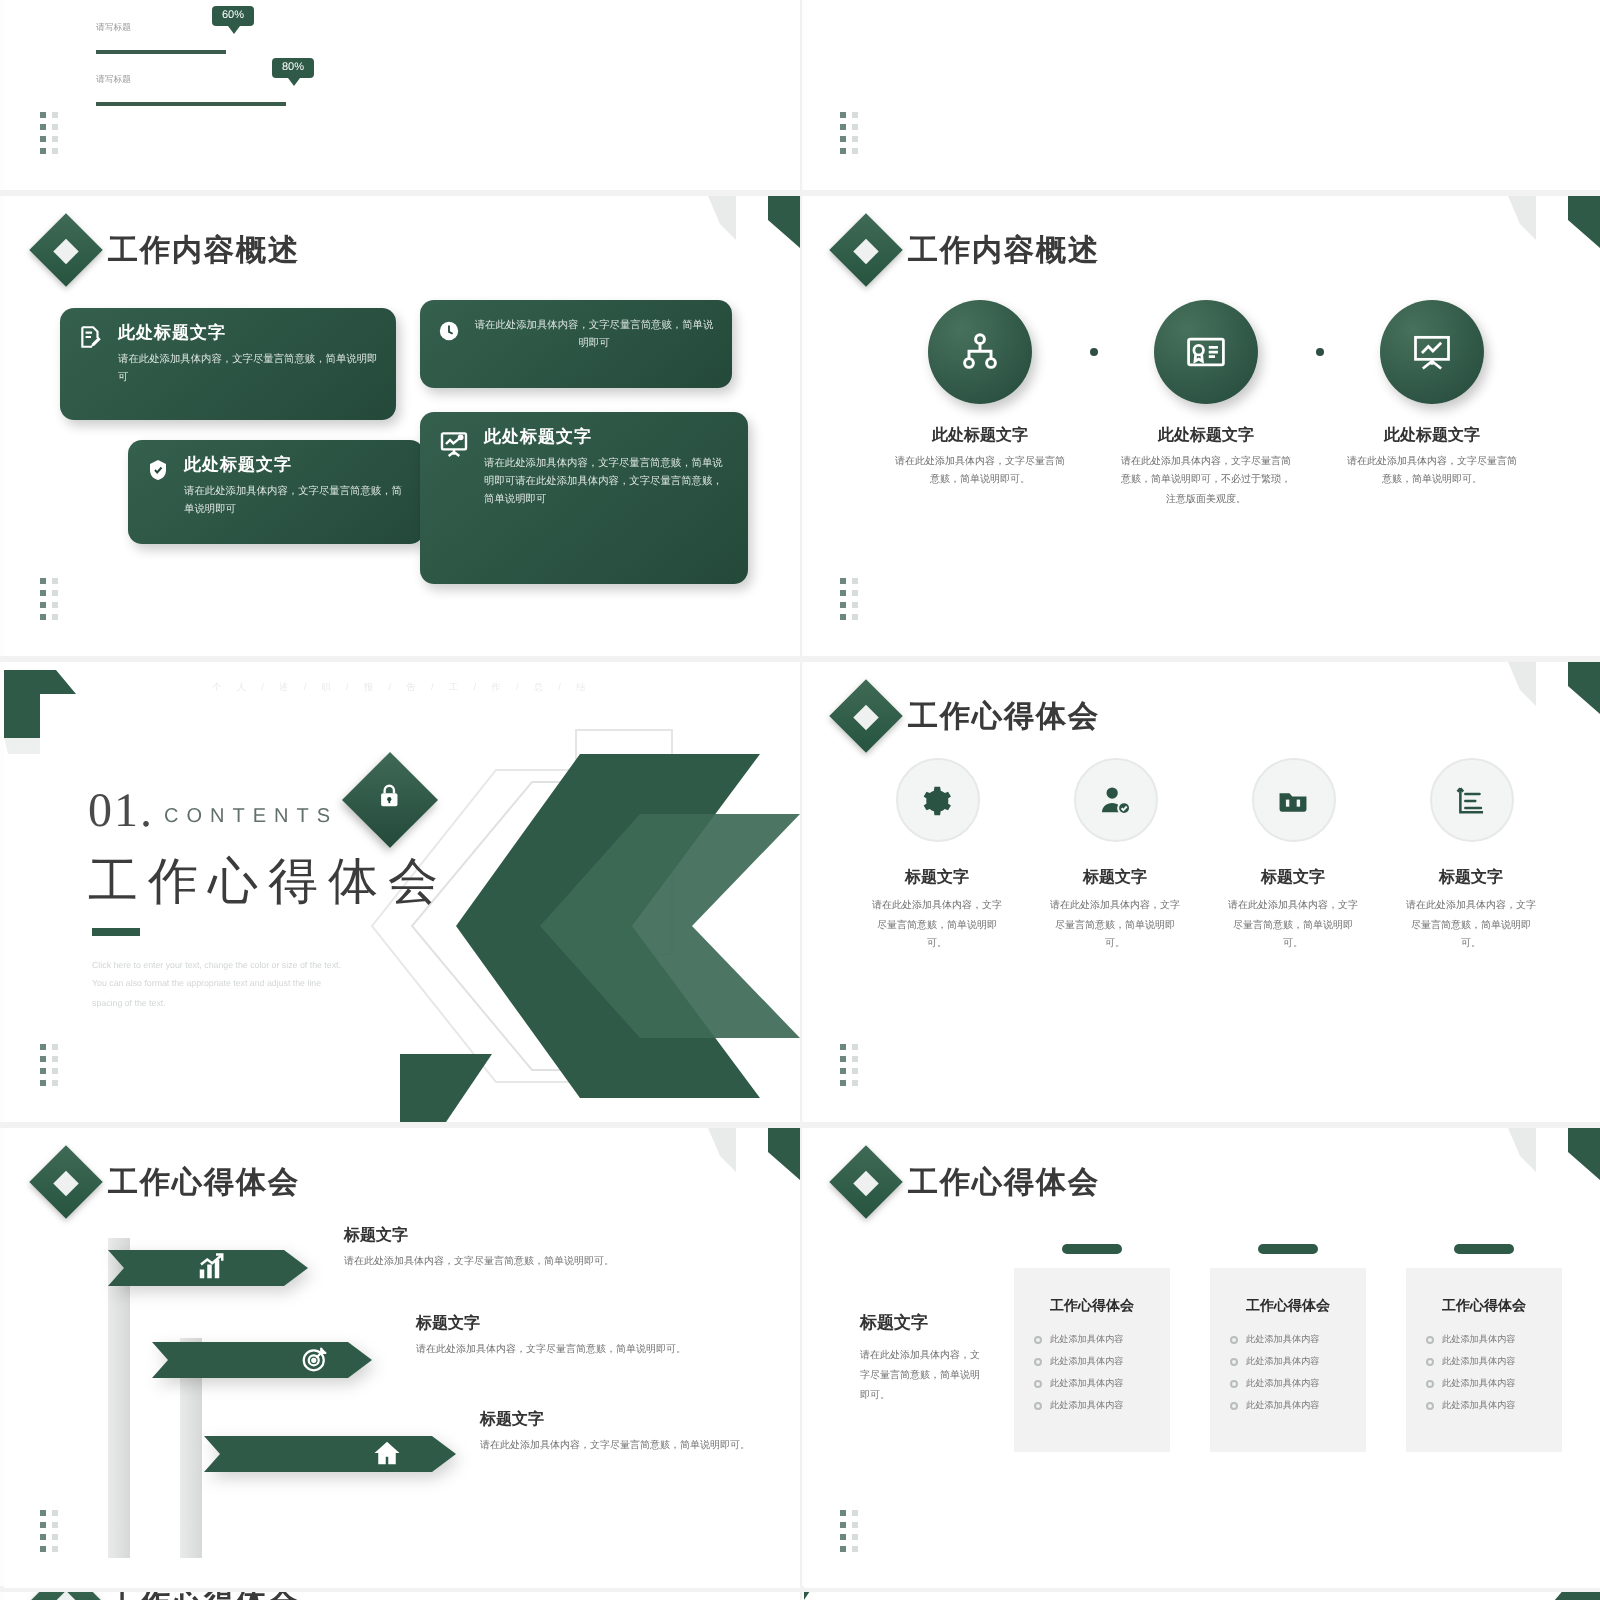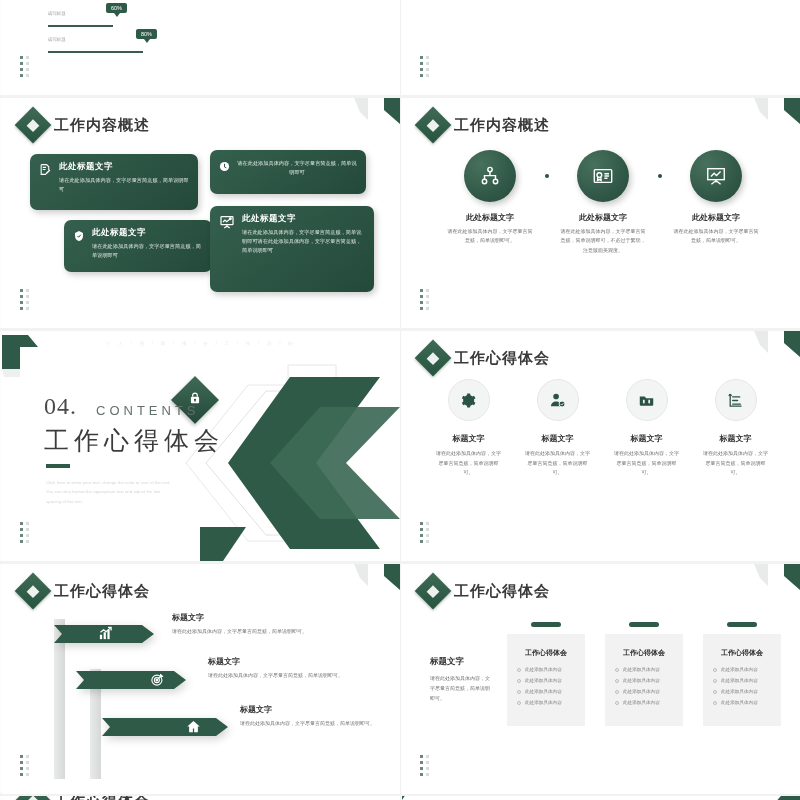--- a/index.html
+++ b/index.html
@@ -81,22 +81,22 @@
     position:absolute; top:10px; left:0; right:0; text-align:center;
     font-size:4.6px; letter-spacing:3.2px; color:#e7eae8;
   }
   .cover-corner-tl { position:absolute; left:0; top:4px; }
   .cov-num {
     position:absolute; left:42px; top:62px;
     font-family:"Liberation Serif", serif;
     font-size:24px; color:#4a4a4a; letter-spacing:1px;
   }
   .cov-en {
-    position:absolute; left:94px; top:72px;
-    font-size:13px; letter-spacing:4px; color:#62706a;
+    position:absolute; left:80px; top:72px;
+    font-size:10px; letter-spacing:4px; color:#62706a;
   }
   .cov-cn {
     position:absolute; left:42px; top:93px;
     font-family:"Liberation Serif", serif;
     font-size:25px; color:#3c3c3c; letter-spacing:5px;
   }
   .cov-bar { position:absolute; left:44px; top:133px; width:24px; height:4px; background:#2f5a48; }
   .cov-desc {
     position:absolute; left:44px; top:147px; width:128px;
     font-size:4.4px; line-height:2.1; color:#d2d7d4;
@@ -423,21 +423,21 @@
       <i>
         <svg width="14" height="14" viewBox="0 0 24 24">
           <rect x="5" y="10" width="14" height="11" rx="1.6" fill="#fff"></rect>
           <path d="M8 10V7.5a4 4 0 018 0V10" stroke="#fff" stroke-width="2" fill="none"></path>
           <circle cx="12" cy="15" r="1.8" fill="#24493a"></circle>
             <rect x="11.2" y="15" width="1.6" height="3.4" fill="#24493a"></rect>
         </svg>
       </i>
     </div>
 
-    <div class="cov-num">04.</div>
+    <div class="cov-num">01.</div>
     <div class="cov-en">CONTENTS</div>
     <div class="cov-cn">工作心得体会</div>
     <div class="cov-bar"></div>
     <div class="cov-desc">Click here to enter your text, change the color or size of the text. You can also format the appropriate text and adjust the line spacing of the text.</div>
 
     <div class="dots-col">
       <div class="row">
           <b class="d"></b>
           <b class="d pale"></b>
         </div>

